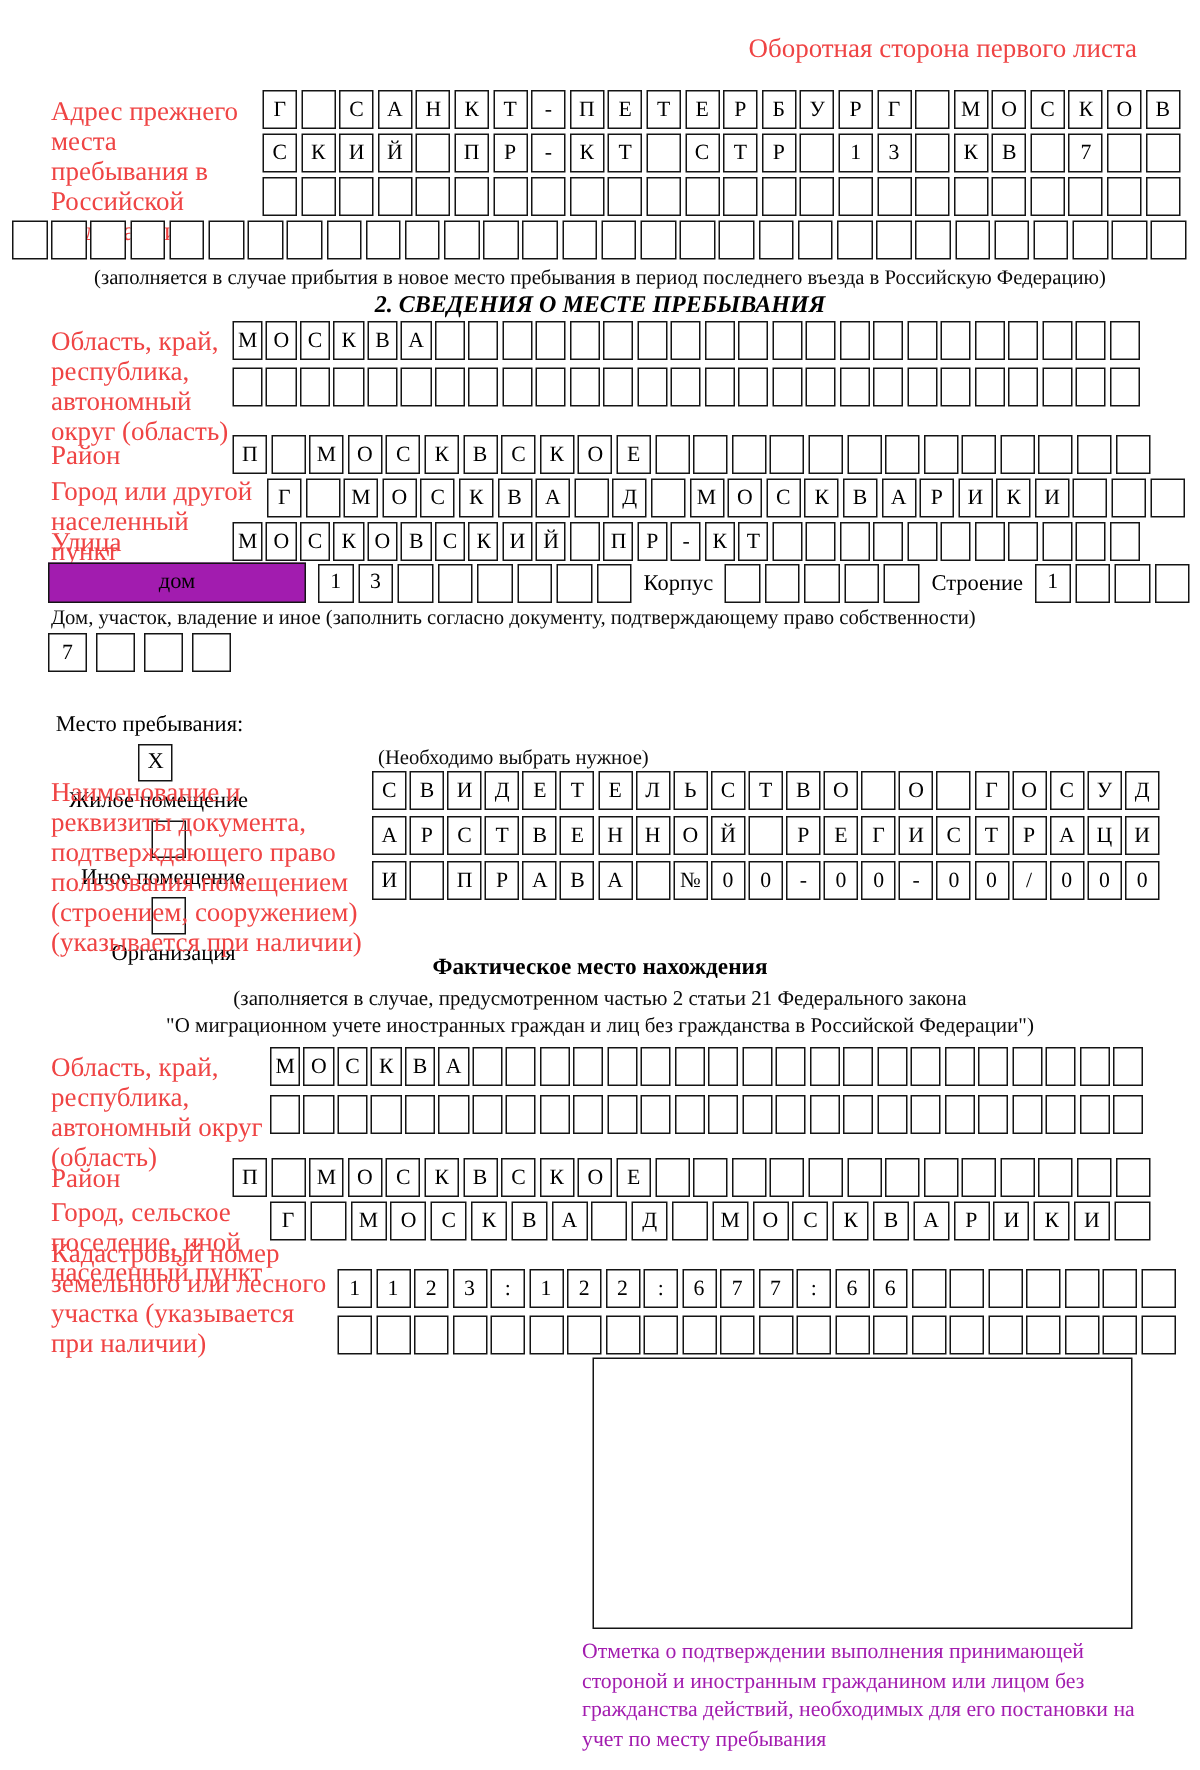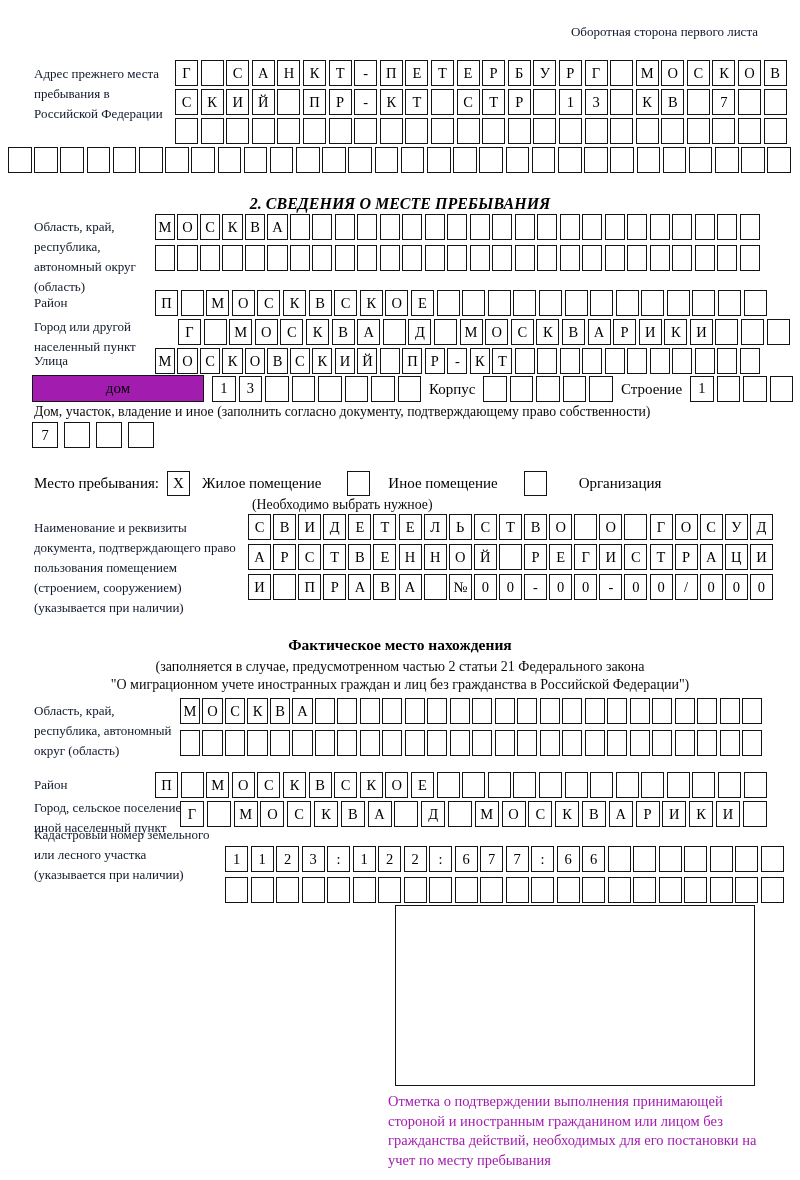--- a/index.html
+++ b/index.html
@@ -1,20 +1,20 @@
 <!DOCTYPE html>
 <html><head>
 <meta charset="utf-8">
 <style>
   html,body{margin:0;padding:0;background:#fff;}
   body{width:800px;height:1180px;font-family:"Liberation Serif",serif;color:#000;}
   .page{position:relative;width:800px;height:1180px;overflow:hidden;background:#fff;}
 
   .abs{position:absolute;}
-  .label{font-size:13px;line-height:20px;color:#0f172a;}
+  .label{font-size:18px;line-height:20px;color:#ef4444;}
   .note{font-size:13.8px;color:#0a0a0a;}
   .center{text-align:center;width:100%;left:0;}
   .heading{font-size:16px;font-weight:bold;font-style:italic;}
   .subheading{font-size:15.5px;font-weight:bold;}
 
   .boxcol{display:flex;flex-direction:column;}
   .boxrow{display:flex;}
   .cell{
     box-sizing:border-box;flex:none;height:26px;
     border:1.8px solid #141414;background:#fff;
@@ -157,20 +157,21 @@
       <span class="cell"></span>
       <span class="cell"></span>
       <span class="cell"></span>
       <span class="cell"></span>
       <span class="cell"></span>
       <span class="cell"></span>
       <span class="cell"></span>
       <span class="cell"></span>
       <span class="cell"></span>
     </div>
+  <div class="abs note center" style="top:177px;">(заполняется в случае прибытия в новое место пребывания в период последнего въезда в Российскую Федерацию)</div>
 
   <div class="abs heading center" style="top:195px;">2. СВЕДЕНИЯ О МЕСТЕ ПРЕБЫВАНИЯ</div>
 
   <div class="abs label" style="left:34px;top:217px;width:120px;">Область, край, республика, автономный округ (область)</div>
   <div class="abs boxcol" style="left:155px;top:214px;gap:5px;">
     <div class="boxrow r27">
         <span class="cell">М</span>
         <span class="cell">О</span>
         <span class="cell">С</span>
         <span class="cell">К</span>
@@ -348,21 +349,21 @@
 
   <div class="abs inlinerow" style="left:32px;top:422px;gap:10px;">
     <span class="boxrow r4a">
         <span class="cell">7</span>
         <span class="cell"></span>
         <span class="cell"></span>
         <span class="cell"></span>
       </span>
   </div>
 
-  <div class="abs inlinerow" style="left:34px;top:470px;">
+  <div class="abs inlinerow" style="left:34px;top:470px;flex-direction:column;">
     <span class="inlbl">Место пребывания:</span>
     <span class="chkbox" style="margin-left:8px;">X</span>
     <span class="inlbl" style="margin-left:12px;">Жилое помещение</span>
     <span class="chkbox" style="margin-left:26px;"></span>
     <span class="inlbl" style="margin-left:18px;">Иное помещение</span>
     <span class="chkbox" style="margin-left:26px;"></span>
     <span class="inlbl" style="margin-left:32px;">Организация</span>
   </div>
   <div class="abs note" style="left:252px;top:497px;">(Необходимо выбрать нужное)</div>
 

